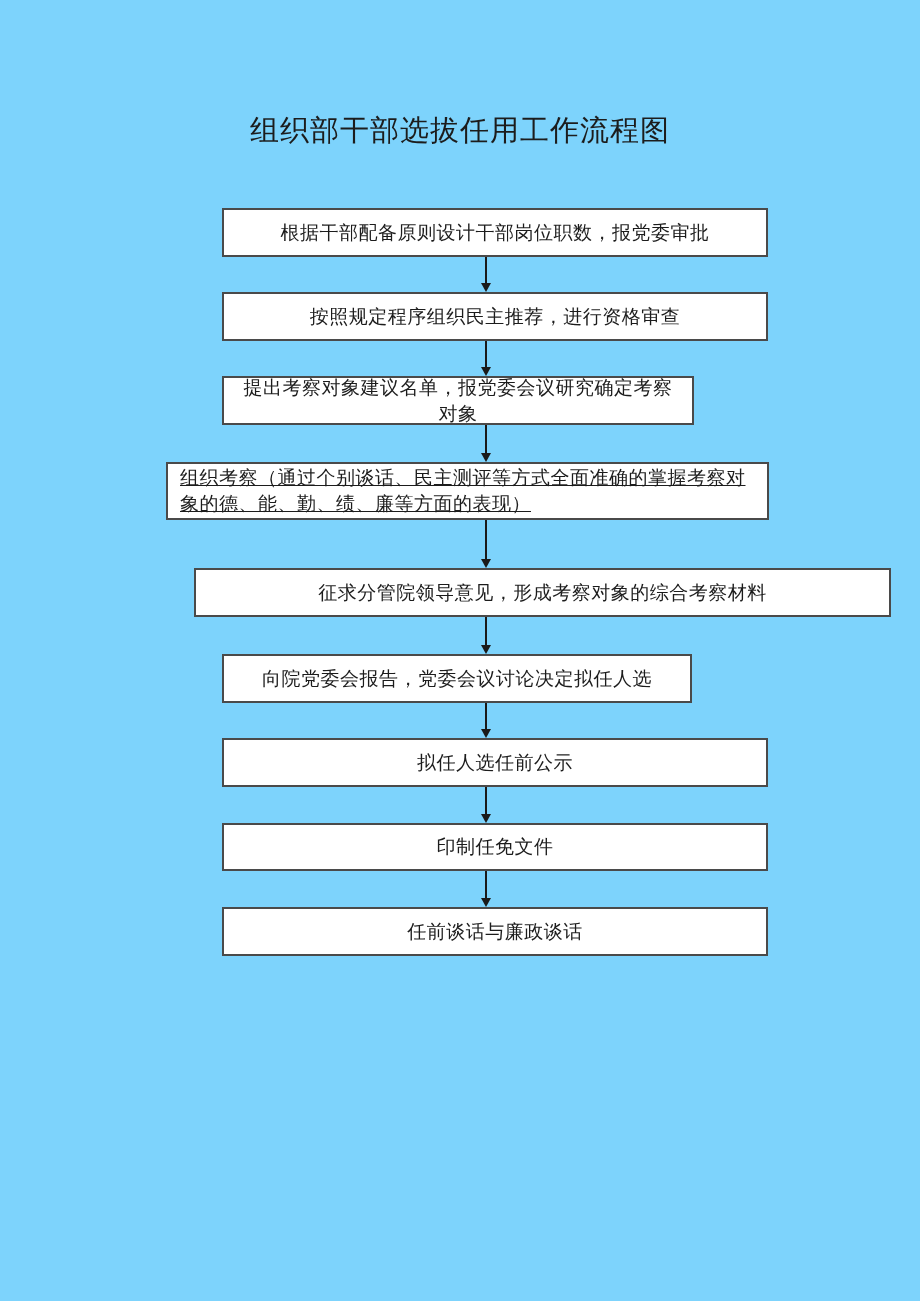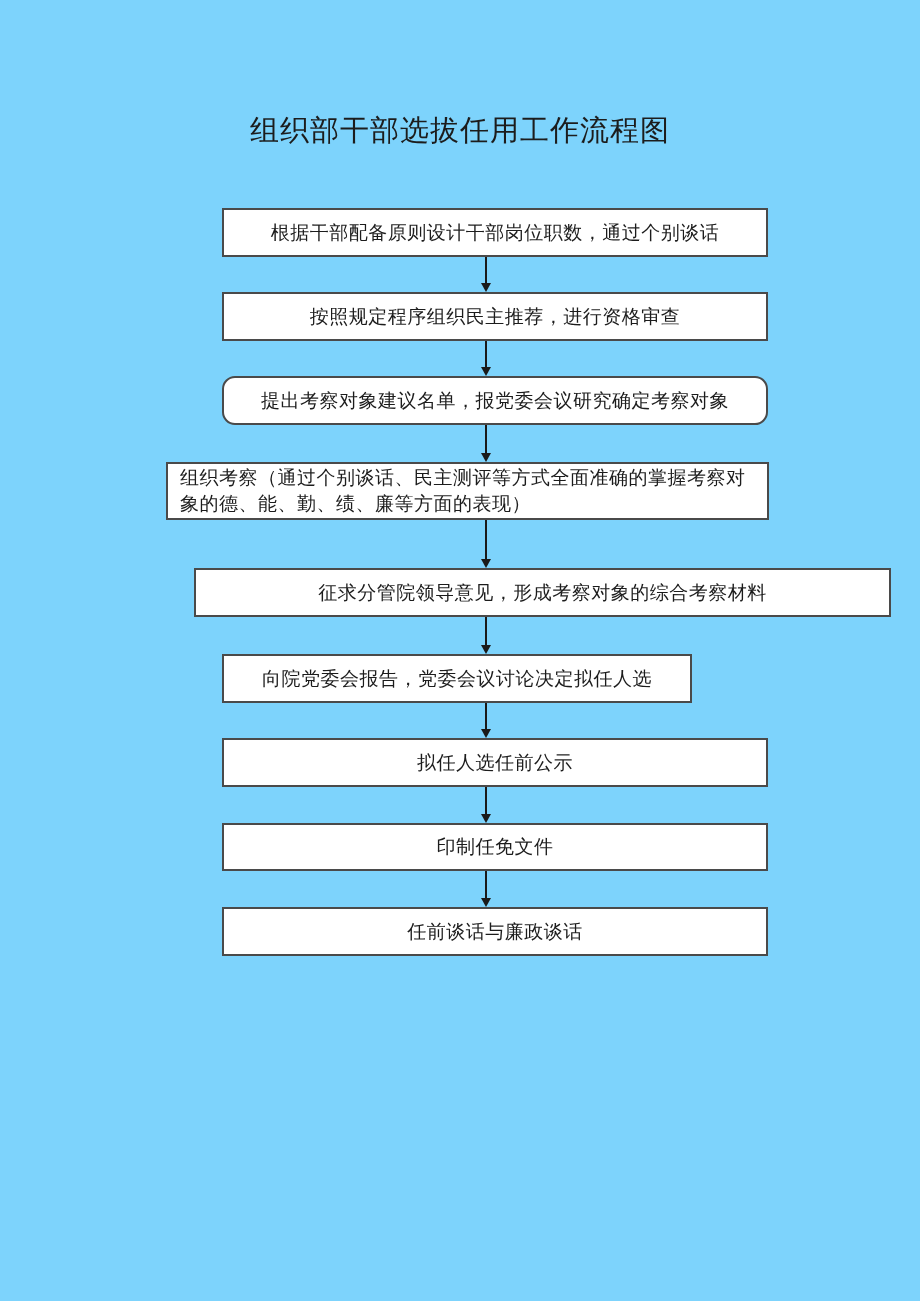--- a/index.html
+++ b/index.html
@@ -44,22 +44,22 @@
     padding: 2px 10px;
   }
   .box--left {
     justify-content: flex-start;
     text-align: left;
     padding: 2px 12px;
   }
   
   .b1 { left: 222px; top: 208px; width: 546px; height: 49px; }
   .b2 { left: 222px; top: 292px; width: 546px; height: 49px; }
-  .b3 { left: 222px; top: 376px; width: 546px; height: 49px; border-radius: 13px; }
-  .b4 { left: 166px; top: 462px; width: 603px; height: 58px; }
+  .b3 { left: 222px; top: 376px; width: 472px; height: 49px; }
+  .b4 { left: 166px; top: 462px; width: 603px; height: 58px; text-decoration: underline; }
   .b5 { left: 194px; top: 568px; width: 697px; height: 49px; }
   .b6 { left: 222px; top: 654px; width: 470px; height: 49px; }
   .b7 { left: 222px; top: 738px; width: 546px; height: 49px; }
   .b8 { left: 222px; top: 823px; width: 546px; height: 48px; }
   .b9 { left: 222px; top: 907px; width: 546px; height: 49px; }
 
   .arrow {
     position: absolute;
     left: 480px;
     width: 12px;
@@ -89,21 +89,21 @@
   .a8 { top: 871px; height: 36px; }
 </style>
 </head>
 <body>
 
 <div class="page">
 
   <h1 class="doc-title">组织部干部选拔任用工作流程图</h1>
 
   <div class="box b1">
-    <span>根据干部配备原则设计干部岗位职数，通过个别谈话</span>
+    <span>根据干部配备原则设计干部岗位职数，报党委审批</span>
   </div>
 
   <div class="arrow a1">
     <span class="shaft"></span>
     <span class="head"></span>
   </div>
 
   <div class="box b2">
     <span>按照规定程序组织民主推荐，进行资格审查</span>
   </div>

